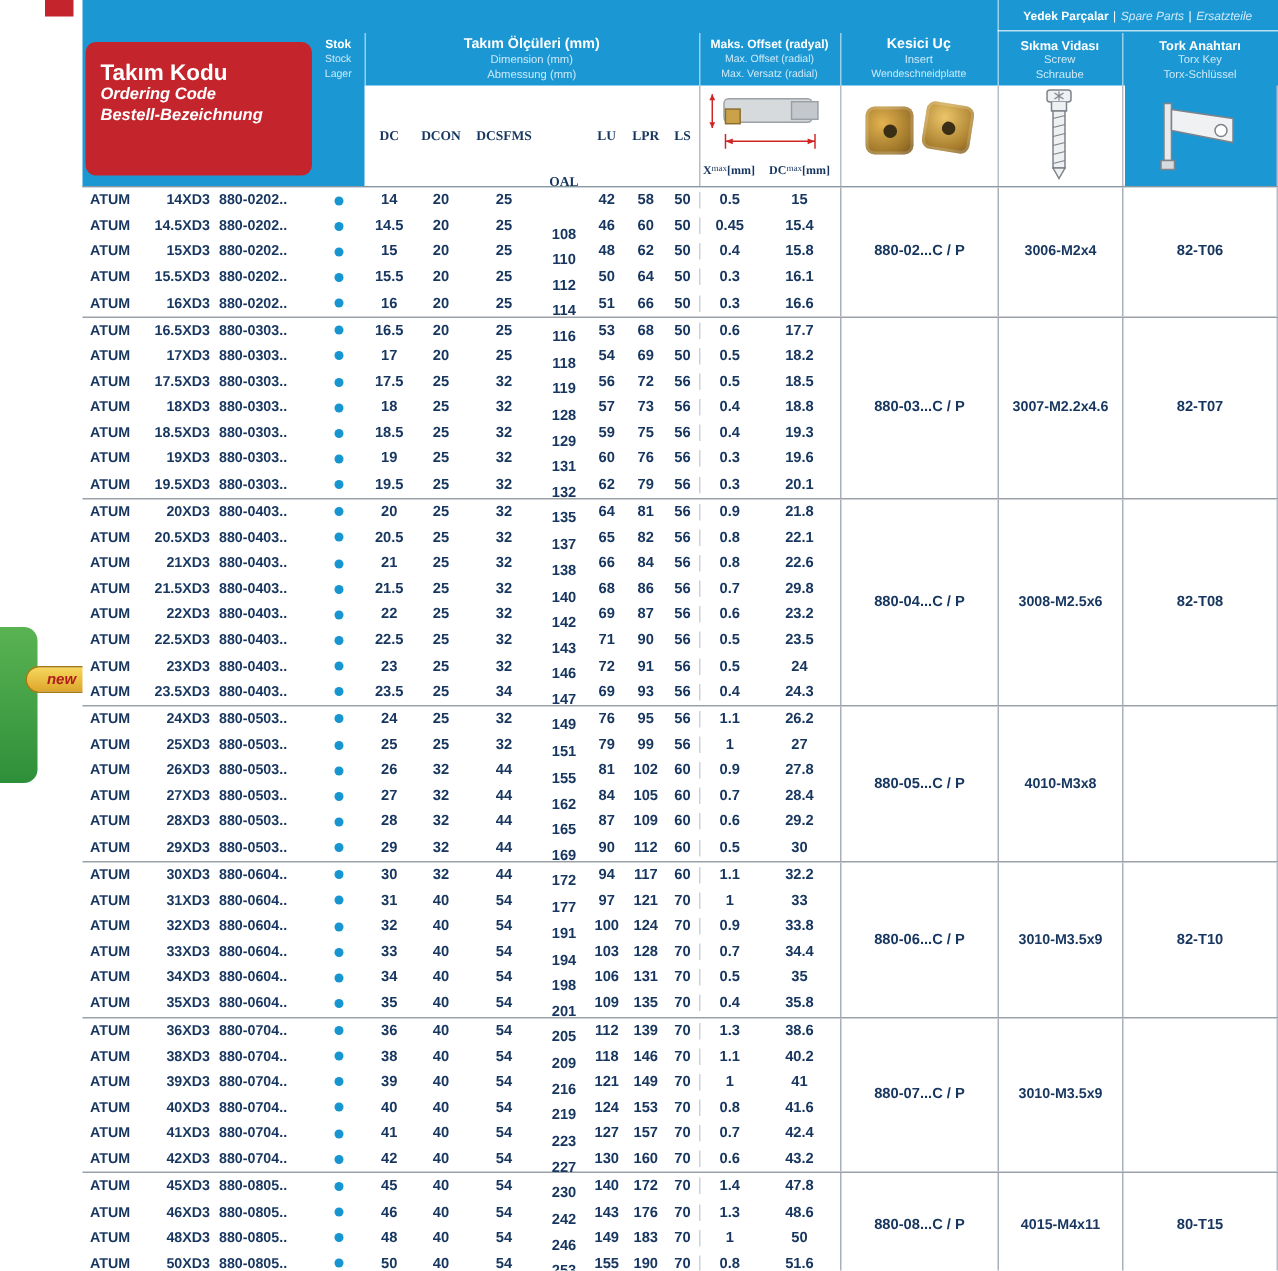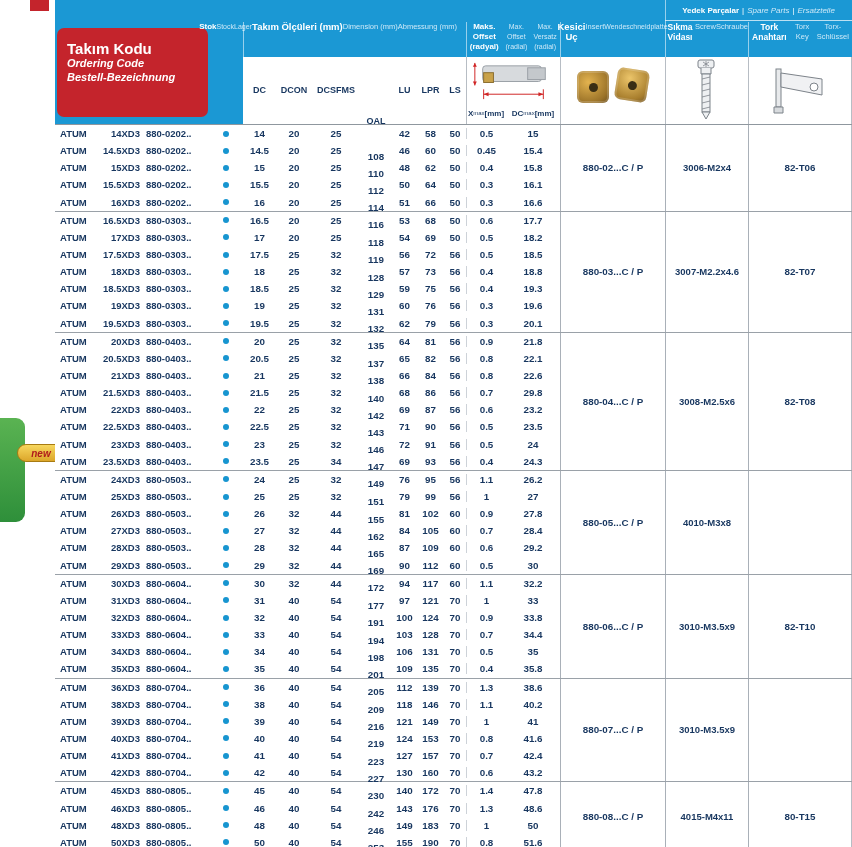--- a/index.html
+++ b/index.html
@@ -9,27 +9,27 @@
   
   .redsq{position:absolute;left:30px;top:0;width:19px;height:11px;background:#c4242c;}
   .bluesq{position:absolute;left:57px;top:0;width:16px;height:12px;background:#1265a0;}
   .greentab{position:absolute;left:0;top:418px;width:25px;height:104px;background:linear-gradient(180deg,#5ab352,#2e8f3a);border-radius:0 9px 9px 0;}
   .newbadge{position:absolute;left:17px;top:444px;width:48px;height:18px;background:linear-gradient(180deg,#f7d75e,#dca62a);border:1px solid #a87b12;border-radius:10px;display:flex;align-items:center;justify-content:center;color:#b01c1c;font-weight:bold;font-style:italic;font-size:10px;box-sizing:border-box;}
 
   .table{position:absolute;left:55px;top:0;width:797px;}
 
   
   .header{position:relative;height:125px;background:#1b98d4;border-bottom:1px solid #8f979e;box-sizing:border-box;}
-  .hpanel{position:absolute;left:188px;top:57px;width:609px;height:67px;background:#fff;}
+  .hpanel{position:absolute;left:188px;top:57px;width:507px;height:67px;background:#fff;font-family:Liberation Serif, serif;}
   .pline{position:absolute;top:0;bottom:0;width:1px;background:#b7bdc4;}
   .vsep{position:absolute;width:1px;background:rgba(255,255,255,.55);}
   .redbox{position:absolute;left:2px;top:28px;width:151px;height:89px;background:#c4242c;border-radius:7px;color:#fff;padding:13px 0 0 10px;box-sizing:border-box;}
   .redbox .l1{font-weight:bold;font-size:15px;line-height:15px;}
   .redbox .l2{font-weight:bold;font-style:italic;font-size:11px;line-height:14px;}
-  .hsec{position:absolute;top:22px;height:35px;color:#fff;text-align:center;display:flex;flex-direction:row;justify-content:center;line-height:10px;}
+  .hsec{position:absolute;top:22px;height:35px;color:#fff;text-align:center;display:flex;flex-direction:column;justify-content:center;line-height:10px;}
   .hsec .tr{font-weight:bold;font-size:9px;}
   .hsec .en,.hsec .de{font-size:7.5px;color:#cde9f8;}
   .spareband{position:absolute;left:610px;top:0;width:187px;height:21px;display:flex;align-items:center;justify-content:center;gap:3px;color:#fff;font-size:8px;border-bottom:1px solid rgba(255,255,255,.7);box-sizing:border-box;}
   .spareband .tr{font-weight:bold;}
   .spareband .en,.spareband .de{font-style:italic;color:#cde9f8;}
   .collab{position:absolute;top:26px;height:14px;font-weight:bold;font-size:9px;color:#17365f;text-align:center;line-height:14px;}
   .osub{position:absolute;top:48px;height:16px;font-size:8px;color:#17365f;display:flex;align-items:center;justify-content:center;font-weight:bold;}
   .osub sub{font-size:6px;font-weight:normal;}
   .diagram{position:absolute;left:223px;top:2px;width:94px;height:45px;}
   .ins{position:absolute;width:32px;height:32px;border-radius:6px;background:radial-gradient(circle at 35% 35%,#e3b34f,#9a7228 72%,#6d4f1c);box-shadow:inset 0 0 0 2px rgba(255,255,255,.18);}

